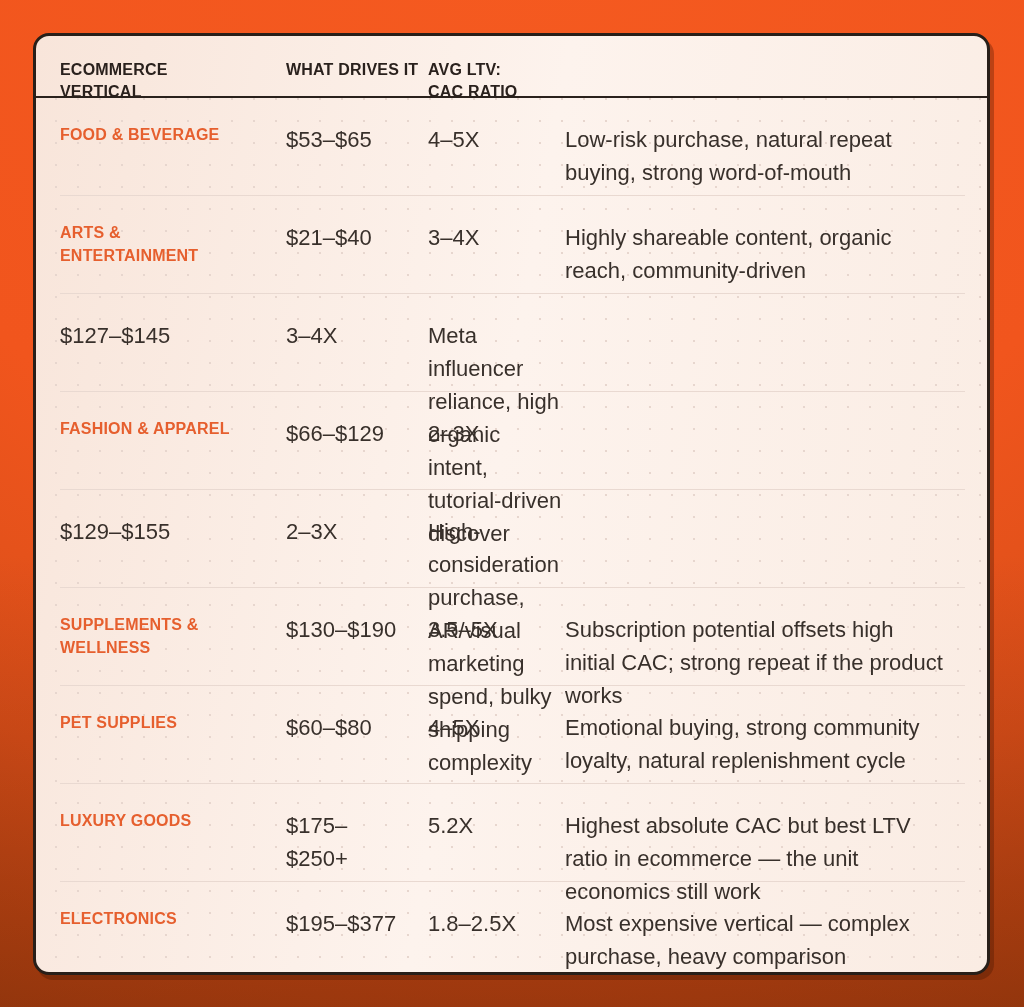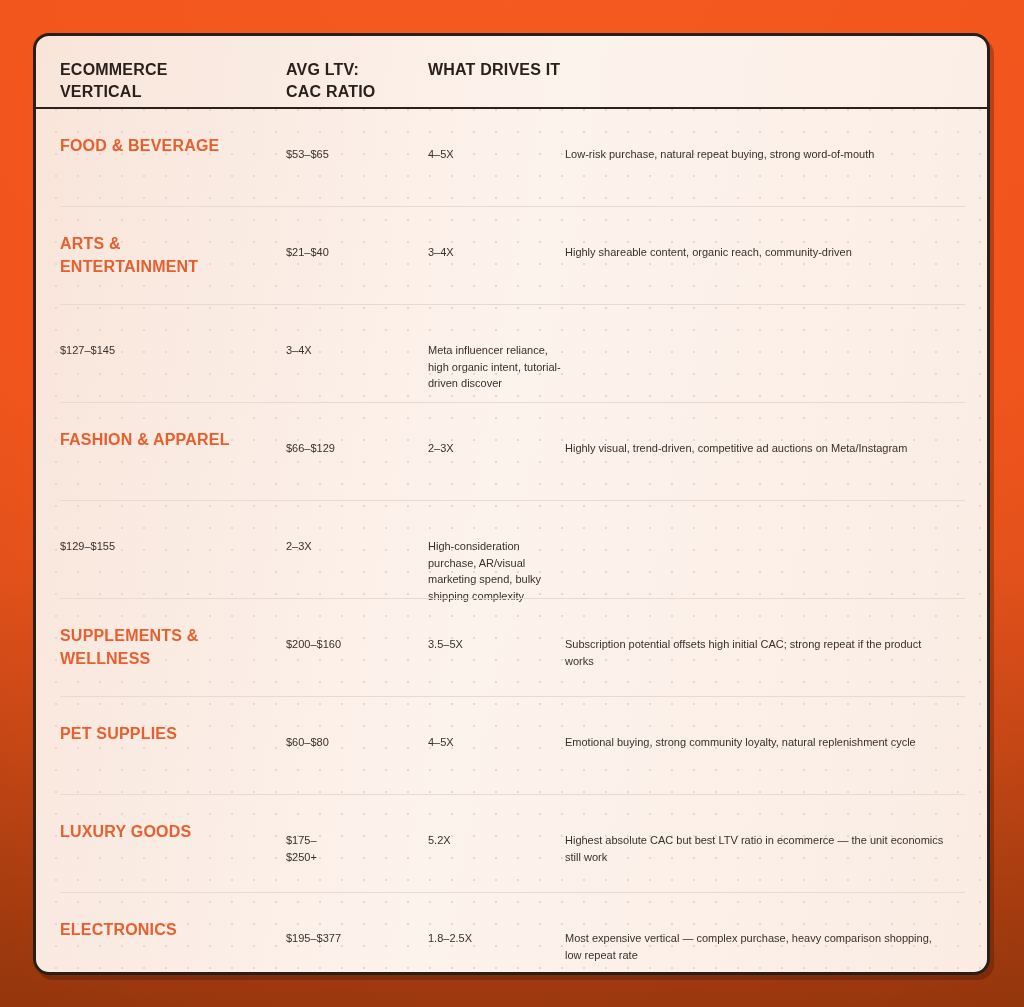--- a/index.html
+++ b/index.html
@@ -14,21 +14,21 @@
   .card {
     position: absolute; left: 33px; top: 33px; width: 957px; height: 942px;
     border: 3px solid #281f19; border-radius: 16px;
     background-color: #FBEFE8;
     background-image: linear-gradient(100deg, #F8E5DA 0%, #FDF3ED 48%, #FAECE3 100%);
     box-shadow: 4px 5px 0 rgba(60,15,0,0.30);
     overflow: hidden;
   }
   .thead {
     display: grid; grid-template-columns: 226px 142px 137px 1fr;
-    padding: 23px 40px 0 24px; height: 73px;
+    padding: 23px 40px 0 24px; height: 62px;
     border-bottom: 2px solid #2a211c;
   }
   .th {
     font-weight: bold; font-size: 16px; line-height: 1.35; color: #2A211D;
     white-space: pre-line; letter-spacing: 0.2px;
   }
   .tbody {
     background-image: radial-gradient(circle, #E7D6CE 1.2px, rgba(0,0,0,0) 1.4px);
     background-size: 22px 22px; background-position: 9px 12px;
   }
@@ -38,35 +38,35 @@
   }
   .trow::after {
     content: ""; position: absolute; left: 24px; right: 22px; bottom: 0;
     height: 1px; background: #E9D9D1;
   }
   .c-vertical {
     color: #E65F2E; font-weight: bold; font-size: 16px; line-height: 1.45;
     letter-spacing: 0.2px; max-width: 186px;
   }
   .c-cac, .c-ratio, .c-drivers {
-    color: #38302B; font-size: 11px; line-height: 1.5; margin-top: 12px;
+    color: #38302B; font-size: 22px; line-height: 1.5;
   }
   .c-cac { white-space: pre-line; }
   .c-drivers { max-width: 402px; }
 </style>
 </head>
 <body>
 
 <div class="card">
   <div class="thead">
     <div class="th">ECOMMERCE
 VERTICAL</div>
+    <div class="th">WHAT DRIVES IT</div>
     <div class="th">AVG LTV:
 CAC RATIO</div>
-    <div class="th">WHAT DRIVES IT</div>
   </div>
   <div class="tbody">
   <div class="trow">
     <div class="c-vertical">FOOD &amp; BEVERAGE</div>
     <div class="c-cac">$53–$65</div>
     <div class="c-ratio">4–5X</div>
     <div class="c-drivers">Low-risk purchase, natural repeat buying, strong word-of-mouth</div>
   </div>
 
   <div class="trow">
@@ -79,32 +79,31 @@
   <div class="trow">
     <div class="c-cac">$127–$145</div>
     <div class="c-ratio">3–4X</div>
     <div class="c-drivers">Meta influencer reliance, high organic intent, tutorial-driven discover</div>
   </div>
 
   <div class="trow">
     <div class="c-vertical">FASHION &amp; APPAREL</div>
     <div class="c-cac">$66–$129</div>
     <div class="c-ratio">2–3X</div>
-    <div class="c-drivers">Highly visual, trend-driven, competitive ad auctions on Meta/Instagram</div>
   </div>
 
   <div class="trow">
     <div class="c-cac">$129–$155</div>
     <div class="c-ratio">2–3X</div>
     <div class="c-drivers">High-consideration purchase, AR/visual marketing spend, bulky shipping complexity</div>
   </div>
 
   <div class="trow">
     <div class="c-vertical">SUPPLEMENTS &amp; WELLNESS</div>
-    <div class="c-cac">$200–$160</div>
+    <div class="c-cac">$130–$190</div>
     <div class="c-ratio">3.5–5X</div>
     <div class="c-drivers">Subscription potential offsets high initial CAC; strong repeat if the product works</div>
   </div>
 
   <div class="trow">
     <div class="c-vertical">PET SUPPLIES</div>
     <div class="c-cac">$60–$80</div>
     <div class="c-ratio">4–5X</div>
     <div class="c-drivers">Emotional buying, strong community loyalty, natural replenishment cycle</div>
   </div>

